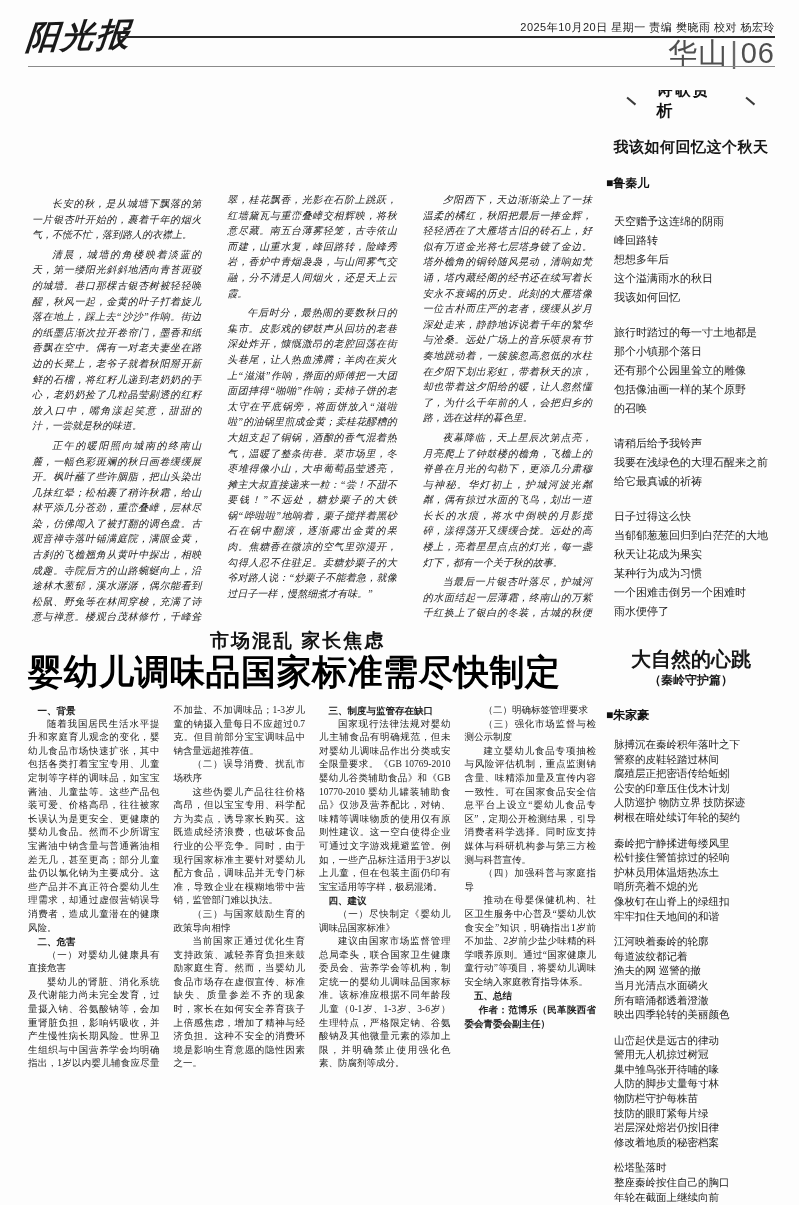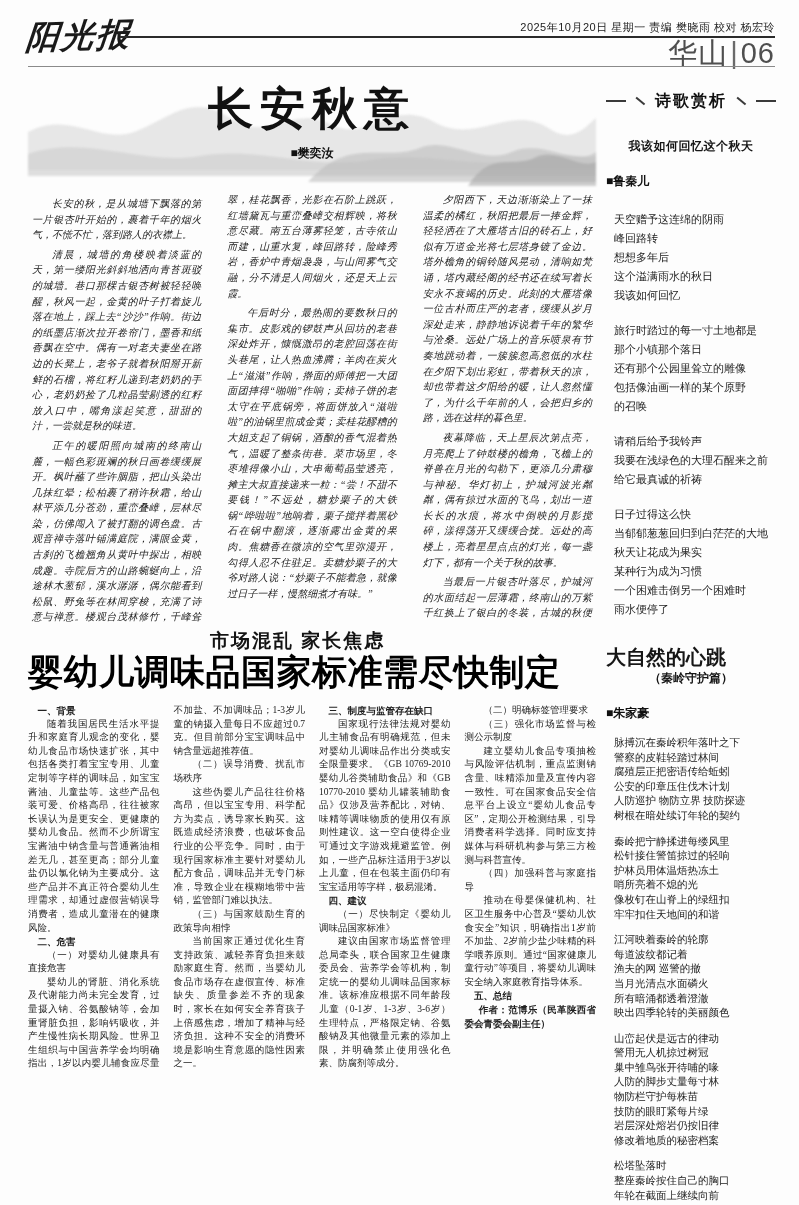--- a/index.html
+++ b/index.html
@@ -33,60 +33,50 @@
             font-size:35px;font-weight:900;font-family:"Liberation Sans", sans-serif;color:#000;letter-spacing:0.5px;}
   .bottom-body{position:absolute;left:28px;top:704px;width:568px;height:497px;overflow:hidden;
                column-count:4;column-gap:14px;font-size:9.5px;line-height:13.6px;text-align:justify;color:#222;}
   .bottom-body div{margin:0;}
   .bh{font-weight:700;font-family:"Liberation Sans", sans-serif;text-indent:1em;}
   .bs{text-indent:2em;}
   .bp{text-indent:2em;}
   .bauthor{font-weight:700;font-family:"Liberation Sans", sans-serif;text-indent:1.5em;margin-top:2px;}
   
   .rail{position:absolute;left:606px;top:90px;width:170px;height:1112px;overflow:hidden;}
-  .poetry-head{display:flex;align-items:center;gap:9px;height:22px;}
+  .poetry-head{display:flex;align-items:center;gap:20px;height:22px;}
   .ph-line{flex:1;height:1.5px;background:#3a3a3a;}
   .ph-diag{width:11px;height:1.5px;background:#3a3a3a;transform:rotate(40deg);}
   .ph-text{font-size:16px;font-weight:800;font-family:"Liberation Sans", sans-serif;letter-spacing:2px;color:#111;}
-  .poem-title1{margin-top:26px;text-align:center;font-size:12px;font-weight:600;color:#161616;
+  .poem-title1{margin-top:26px;text-align:center;font-size:15px;font-weight:600;color:#161616;
                font-family:"Liberation Sans", sans-serif;letter-spacing:0.5px;}
   .poem-author{margin-top:18px;text-align:left;font-size:12px;font-weight:700;color:#111;
                font-family:"Liberation Sans", sans-serif;}
   .poem1-lines{margin-top:20px;padding-left:8px;font-size:11px;line-height:19px;color:#222;}
   .poem1-lines .stanza-gap{height:16px;}
-  .poem-title2{margin-top:26px;font-size:20px;font-weight:600;color:#161616;
+  .poem-title2{margin-top:26px;text-align:center;font-size:20px;font-weight:600;color:#161616;
                font-family:"Liberation Sans", sans-serif;line-height:1.25;}
   .poem-sub2{text-align:center;font-size:12px;font-weight:600;color:#161616;
              font-family:"Liberation Sans", sans-serif;}
   .poem2-lines{margin-top:14px;padding-left:8px;font-size:10.5px;line-height:14.6px;color:#222;}
   .poem2-lines .stanza-gap{height:11px;}
 </style>
 </head>
 <body>
 
 <div class="page">
 
   <div class="masthead">阳光报</div>
   <div class="dateline">2025年10月20日 星期一 责编 樊晓雨 校对 杨宏玲</div>
   <div class="rule-a"></div>
   <div class="section-label">
     <span>华山</span><span class="bar">|</span><span>06</span>
   </div>
   <div class="rule-b"></div>
 
-  <div class="hero">
-    <svg viewBox="0 0 568 112" preserveAspectRatio="none" aria-hidden="true">
-      <path d="M0 96 L0 58 C40 36 72 70 106 58 C142 45 162 18 202 44 C242 70 262 30 302 50 C342 70 362 24 406 48 C450 72 482 28 522 55 C546 71 560 50 568 44 L568 96 Z" fill="#e2e2e2" opacity="0.85"></path>
-      <path d="M0 102 L0 80 C60 60 112 92 172 82 C232 72 282 96 342 86 C402 76 452 98 512 84 C542 77 560 86 568 82 L568 102 Z" fill="#cfcfcf" opacity="0.7"></path>
-      <path d="M280 108 C320 62 356 88 392 74 C422 62 452 92 484 78 C514 64 548 94 568 78 L568 108 Z" fill="#b9b9b9" opacity="0.6"></path>
-      <path d="M440 112 C462 76 486 94 506 84 C528 72 550 96 568 88 L568 112 Z" fill="#9f9f9f" opacity="0.55"></path>
-    </svg>
-    <div class="hero-title">长安秋意</div>
-    <div class="hero-byline">■樊奕汝</div>
-  </div>
 
   <div class="top-body">
       <div class="tpara">长安的秋，是从城墙下飘落的第一片银杏叶开始的，裹着千年的烟火气，不慌不忙，落到路人的衣襟上。</div>
       <div class="tpara">清晨，城墙的角楼映着淡蓝的天，第一缕阳光斜斜地洒向青苔斑驳的城墙。巷口那棵古银杏树被轻轻唤醒，秋风一起，金黄的叶子打着旋儿落在地上，踩上去“沙沙”作响。街边的纸墨店渐次拉开卷帘门，墨香和纸香飘在空中。偶有一对老夫妻坐在路边的长凳上，老爷子就着秋阳掰开新鲜的石榴，将红籽儿递到老奶奶的手心，老奶奶捡了几粒晶莹剔透的红籽放入口中，嘴角漾起笑意，甜甜的汁，一尝就是秋的味道。</div>
       <div class="tpara">正午的暖阳照向城南的终南山麓，一幅色彩斑斓的秋日画卷缓缓展开。枫叶蘸了些许胭脂，把山头染出几抹红晕；松柏裹了稍许秋霜，给山林平添几分苍劲，重峦叠嶂，层林尽染，仿佛闯入了被打翻的调色盘。古观音禅寺落叶铺满庭院，满眼金黄，古刹的飞檐翘角从黄叶中探出，相映成趣。寺院后方的山路蜿蜒向上，沿途林木葱郁，溪水潺潺，偶尔能看到松鼠、野兔等在林间穿梭，充满了诗意与禅意。楼观台茂林修竹，千峰耸翠，桂花飘香，光影在石阶上跳跃，红墙黛瓦与重峦叠嶂交相辉映，将秋意尽藏。南五台薄雾轻笼，古寺依山而建，山重水复，峰回路转，险峰秀岩，香炉中青烟袅袅，与山间雾气交融，分不清是人间烟火，还是天上云霞。</div>
       <div class="tpara">午后时分，最热闹的要数秋日的集市。皮影戏的锣鼓声从回坊的老巷深处炸开，慷慨激昂的老腔回荡在街头巷尾，让人热血沸腾；羊肉在炭火上“滋滋”作响，擀面的师傅把一大团面团摔得“啪啪”作响；卖柿子饼的老太守在平底锅旁，将面饼放入“滋啦啦”的油锅里煎成金黄；卖桂花醪糟的大姐支起了铜锅，酒酿的香气混着热气，温暖了整条街巷。菜市场里，冬枣堆得像小山，大串葡萄晶莹透亮，摊主大叔直接递来一粒：“尝！不甜不要钱！”不远处，糖炒栗子的大铁锅“哗啦啦”地响着，栗子搅拌着黑砂石在锅中翻滚，逐渐露出金黄的果肉。焦糖香在微凉的空气里弥漫开，勾得人忍不住驻足。卖糖炒栗子的大爷对路人说：“炒栗子不能着急，就像过日子一样，慢熬细煮才有味。”</div>
       <div class="tpara">夕阳西下，天边渐渐染上了一抹温柔的橘红，秋阳把最后一捧金辉，轻轻洒在了大雁塔古旧的砖石上，好似有万道金光将七层塔身镀了金边。塔外檐角的铜铃随风晃动，清响如梵诵，塔内藏经阁的经书还在续写着长安永不衰竭的历史。此刻的大雁塔像一位古朴而庄严的老者，缓缓从岁月深处走来，静静地诉说着千年的繁华与沧桑。远处广场上的音乐喷泉有节奏地跳动着，一簇簇忽高忽低的水柱在夕阳下划出彩虹，带着秋天的凉，却也带着这夕阳给的暖，让人忽然懂了，为什么千年前的人，会把归乡的路，选在这样的暮色里。</div>
       <div class="tpara">夜幕降临，天上星辰次第点亮，月亮爬上了钟鼓楼的檐角，飞檐上的脊兽在月光的勾勒下，更添几分肃穆与神秘。华灯初上，护城河波光粼粼，偶有掠过水面的飞鸟，划出一道长长的水痕，将水中倒映的月影搅碎，漾得荡开又缓缓合拢。远处的高楼上，亮着星星点点的灯光，每一盏灯下，都有一个关于秋的故事。</div>
       <div class="tpara">当最后一片银杏叶落尽，护城河的水面结起一层薄霜，终南山的万紫千红换上了银白的冬装，古城的秋便悄悄地躲进了砖缝里，隐入了暗影里，同时把古都的故事也藏进了时光里。待到来年，它还会带着明城墙的落叶，钟南山的画卷和大雁塔的斜阳回来，像千百年来那样，把古旧的时光，再暖一遍。</div>
     </div>

